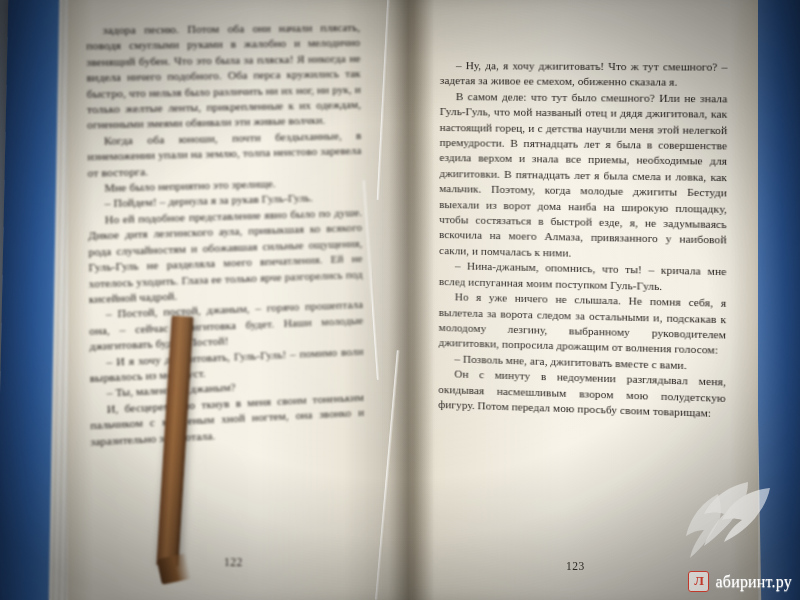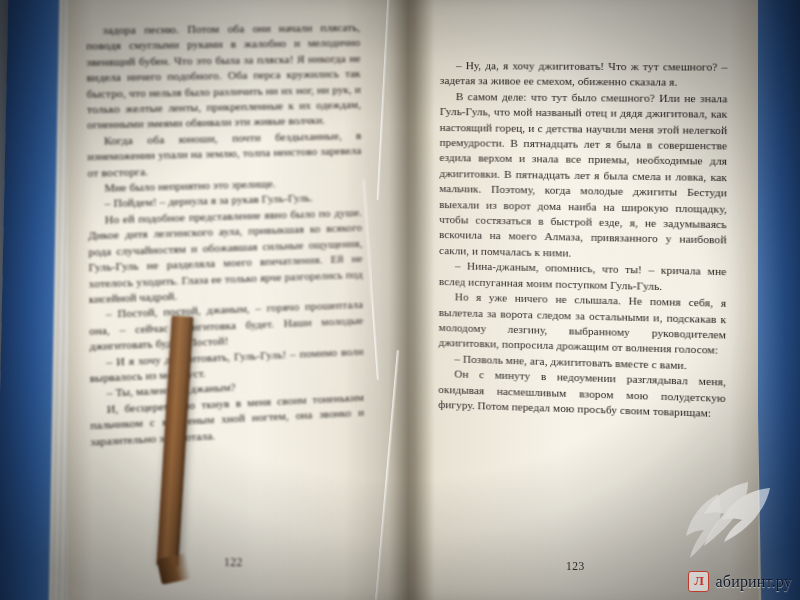--- a/index.html
+++ b/index.html
@@ -236,21 +236,21 @@
     border-radius: 3px;
     color: #c0392b;
     font-size: 13px;
     line-height: 17px;
     text-align: center;
     font-weight: bold;
     background: rgba(255,255,255,0.55);
   }
   .wm-text {
     font-size: 16px;
-    color: #0f172a;
+    color: #ffffff;
     text-shadow: 0 1px 1px rgba(255,255,255,0.6);
     letter-spacing: .2px;
   }
   .wm-leaf {
     position: absolute;
     right: 26px;
     bottom: 40px;
     width: 96px;
     height: 80px;
     opacity: .75;

